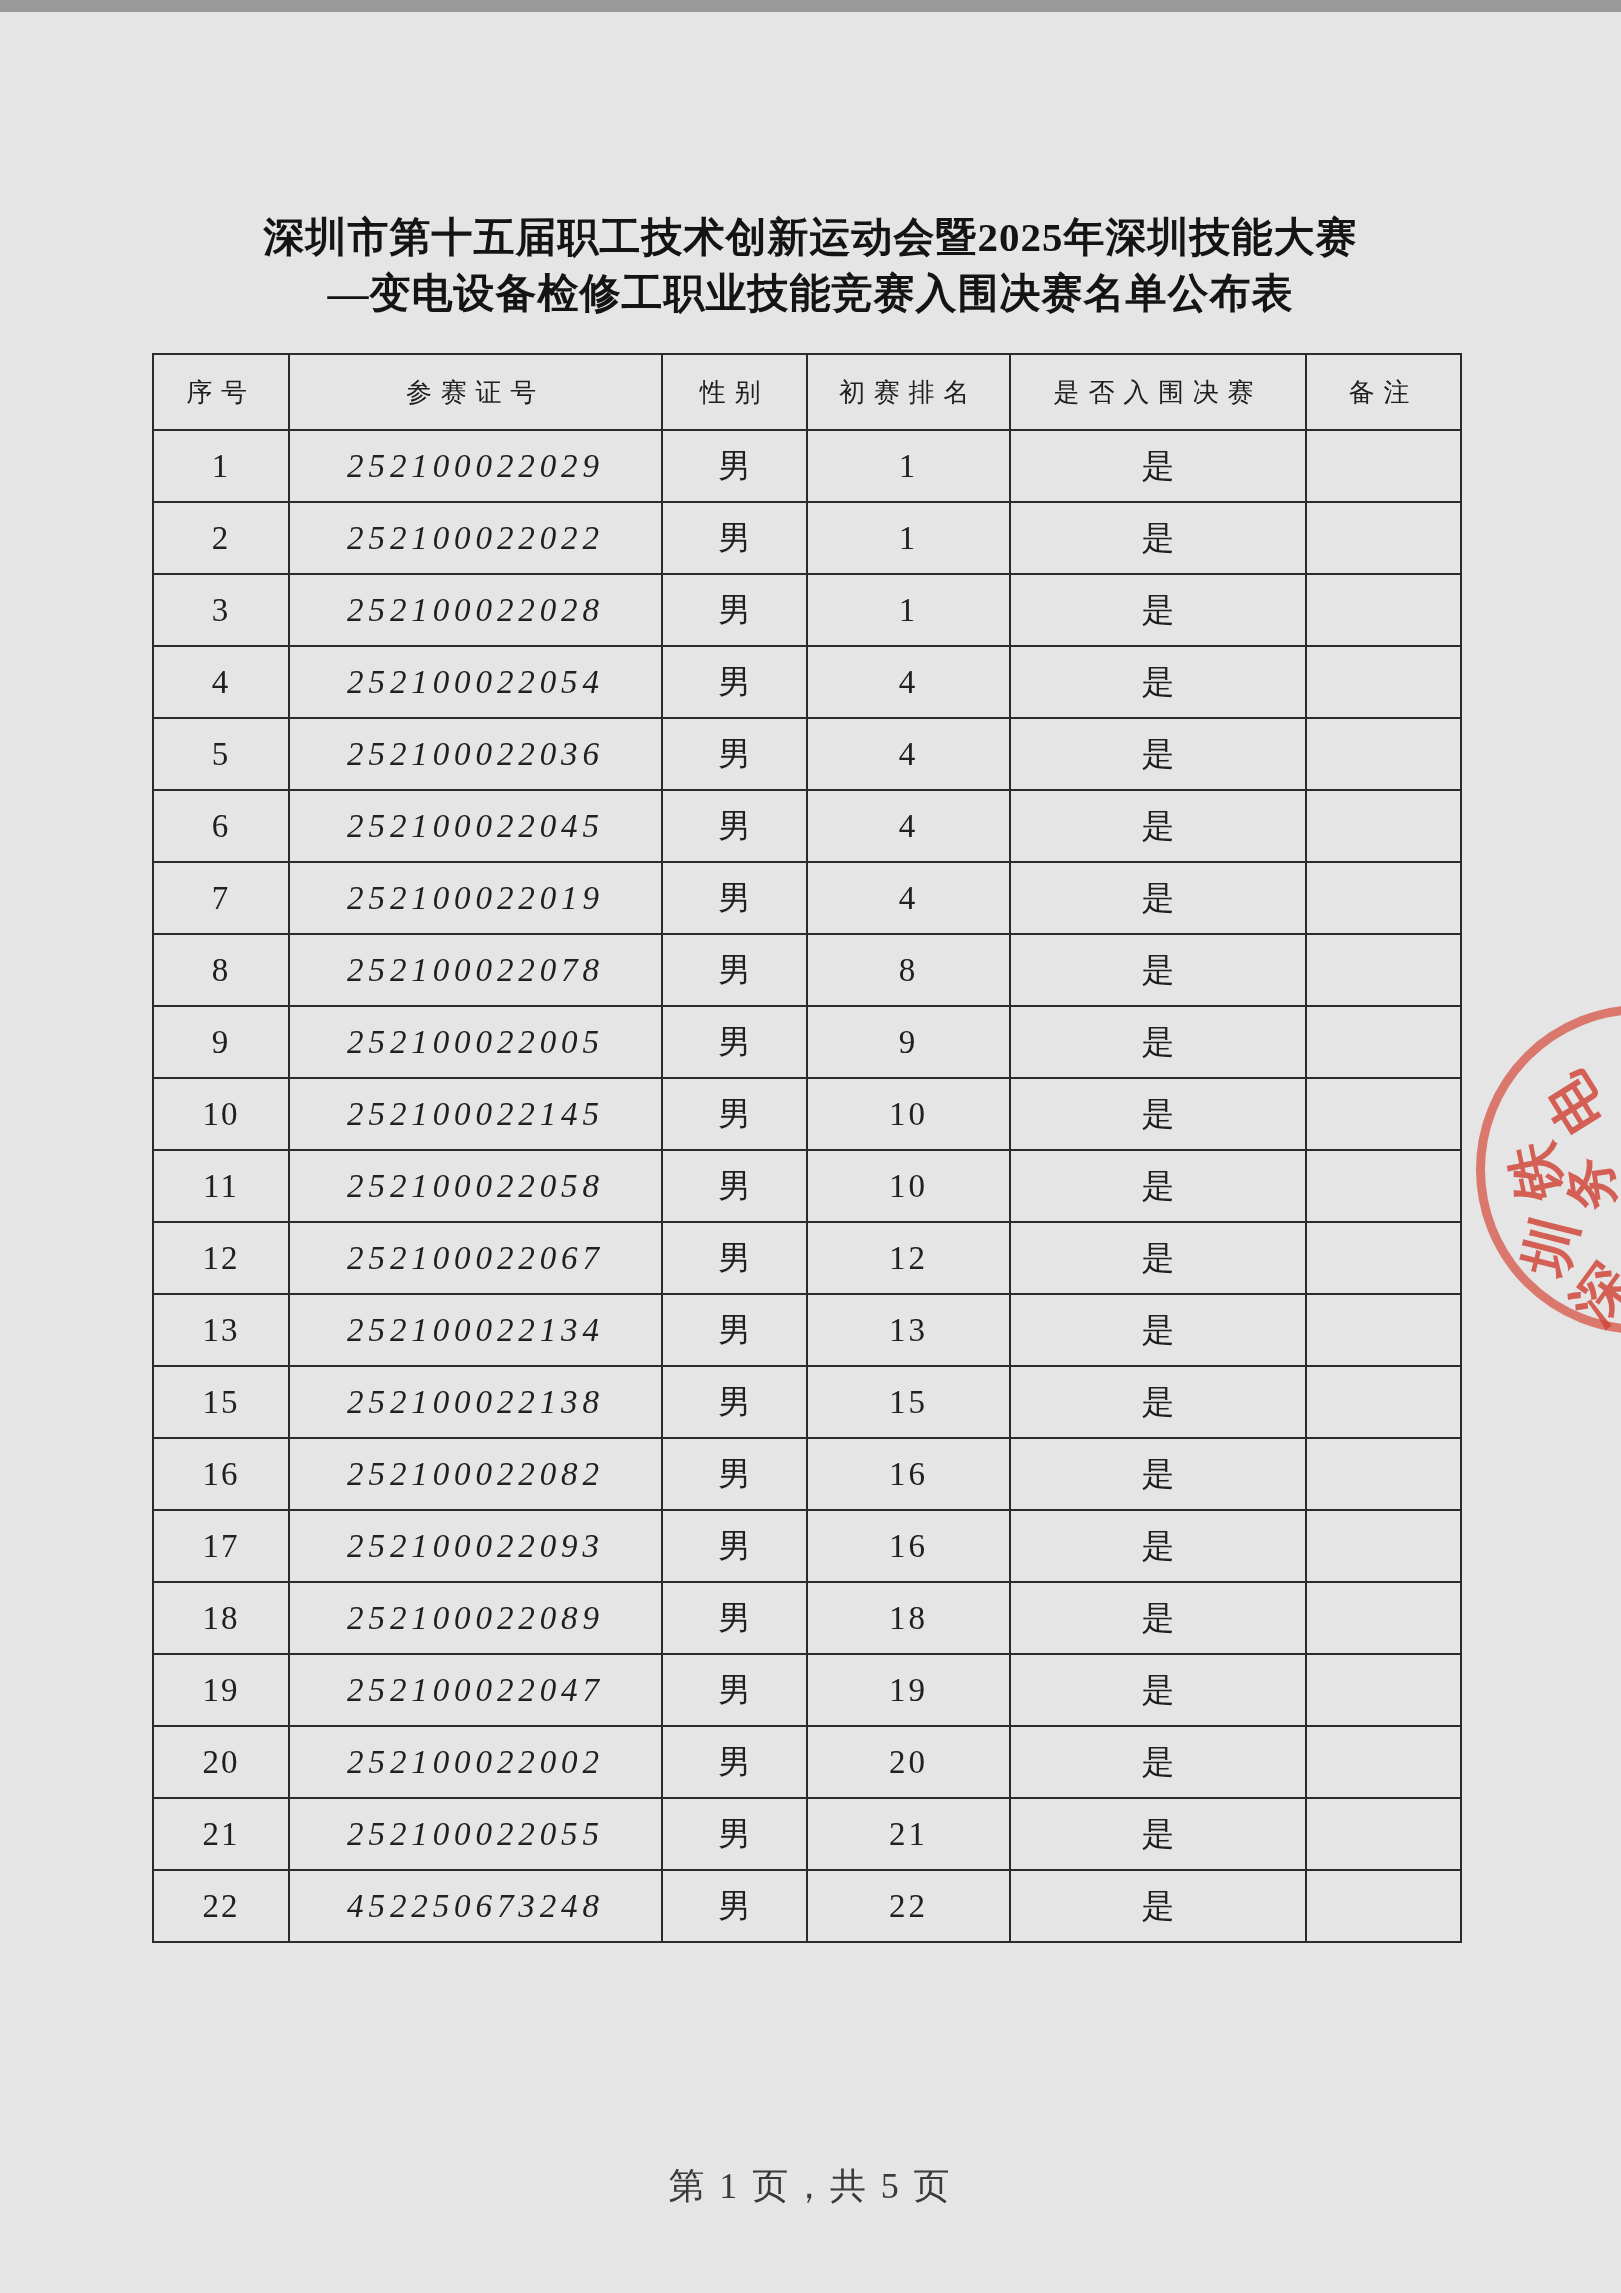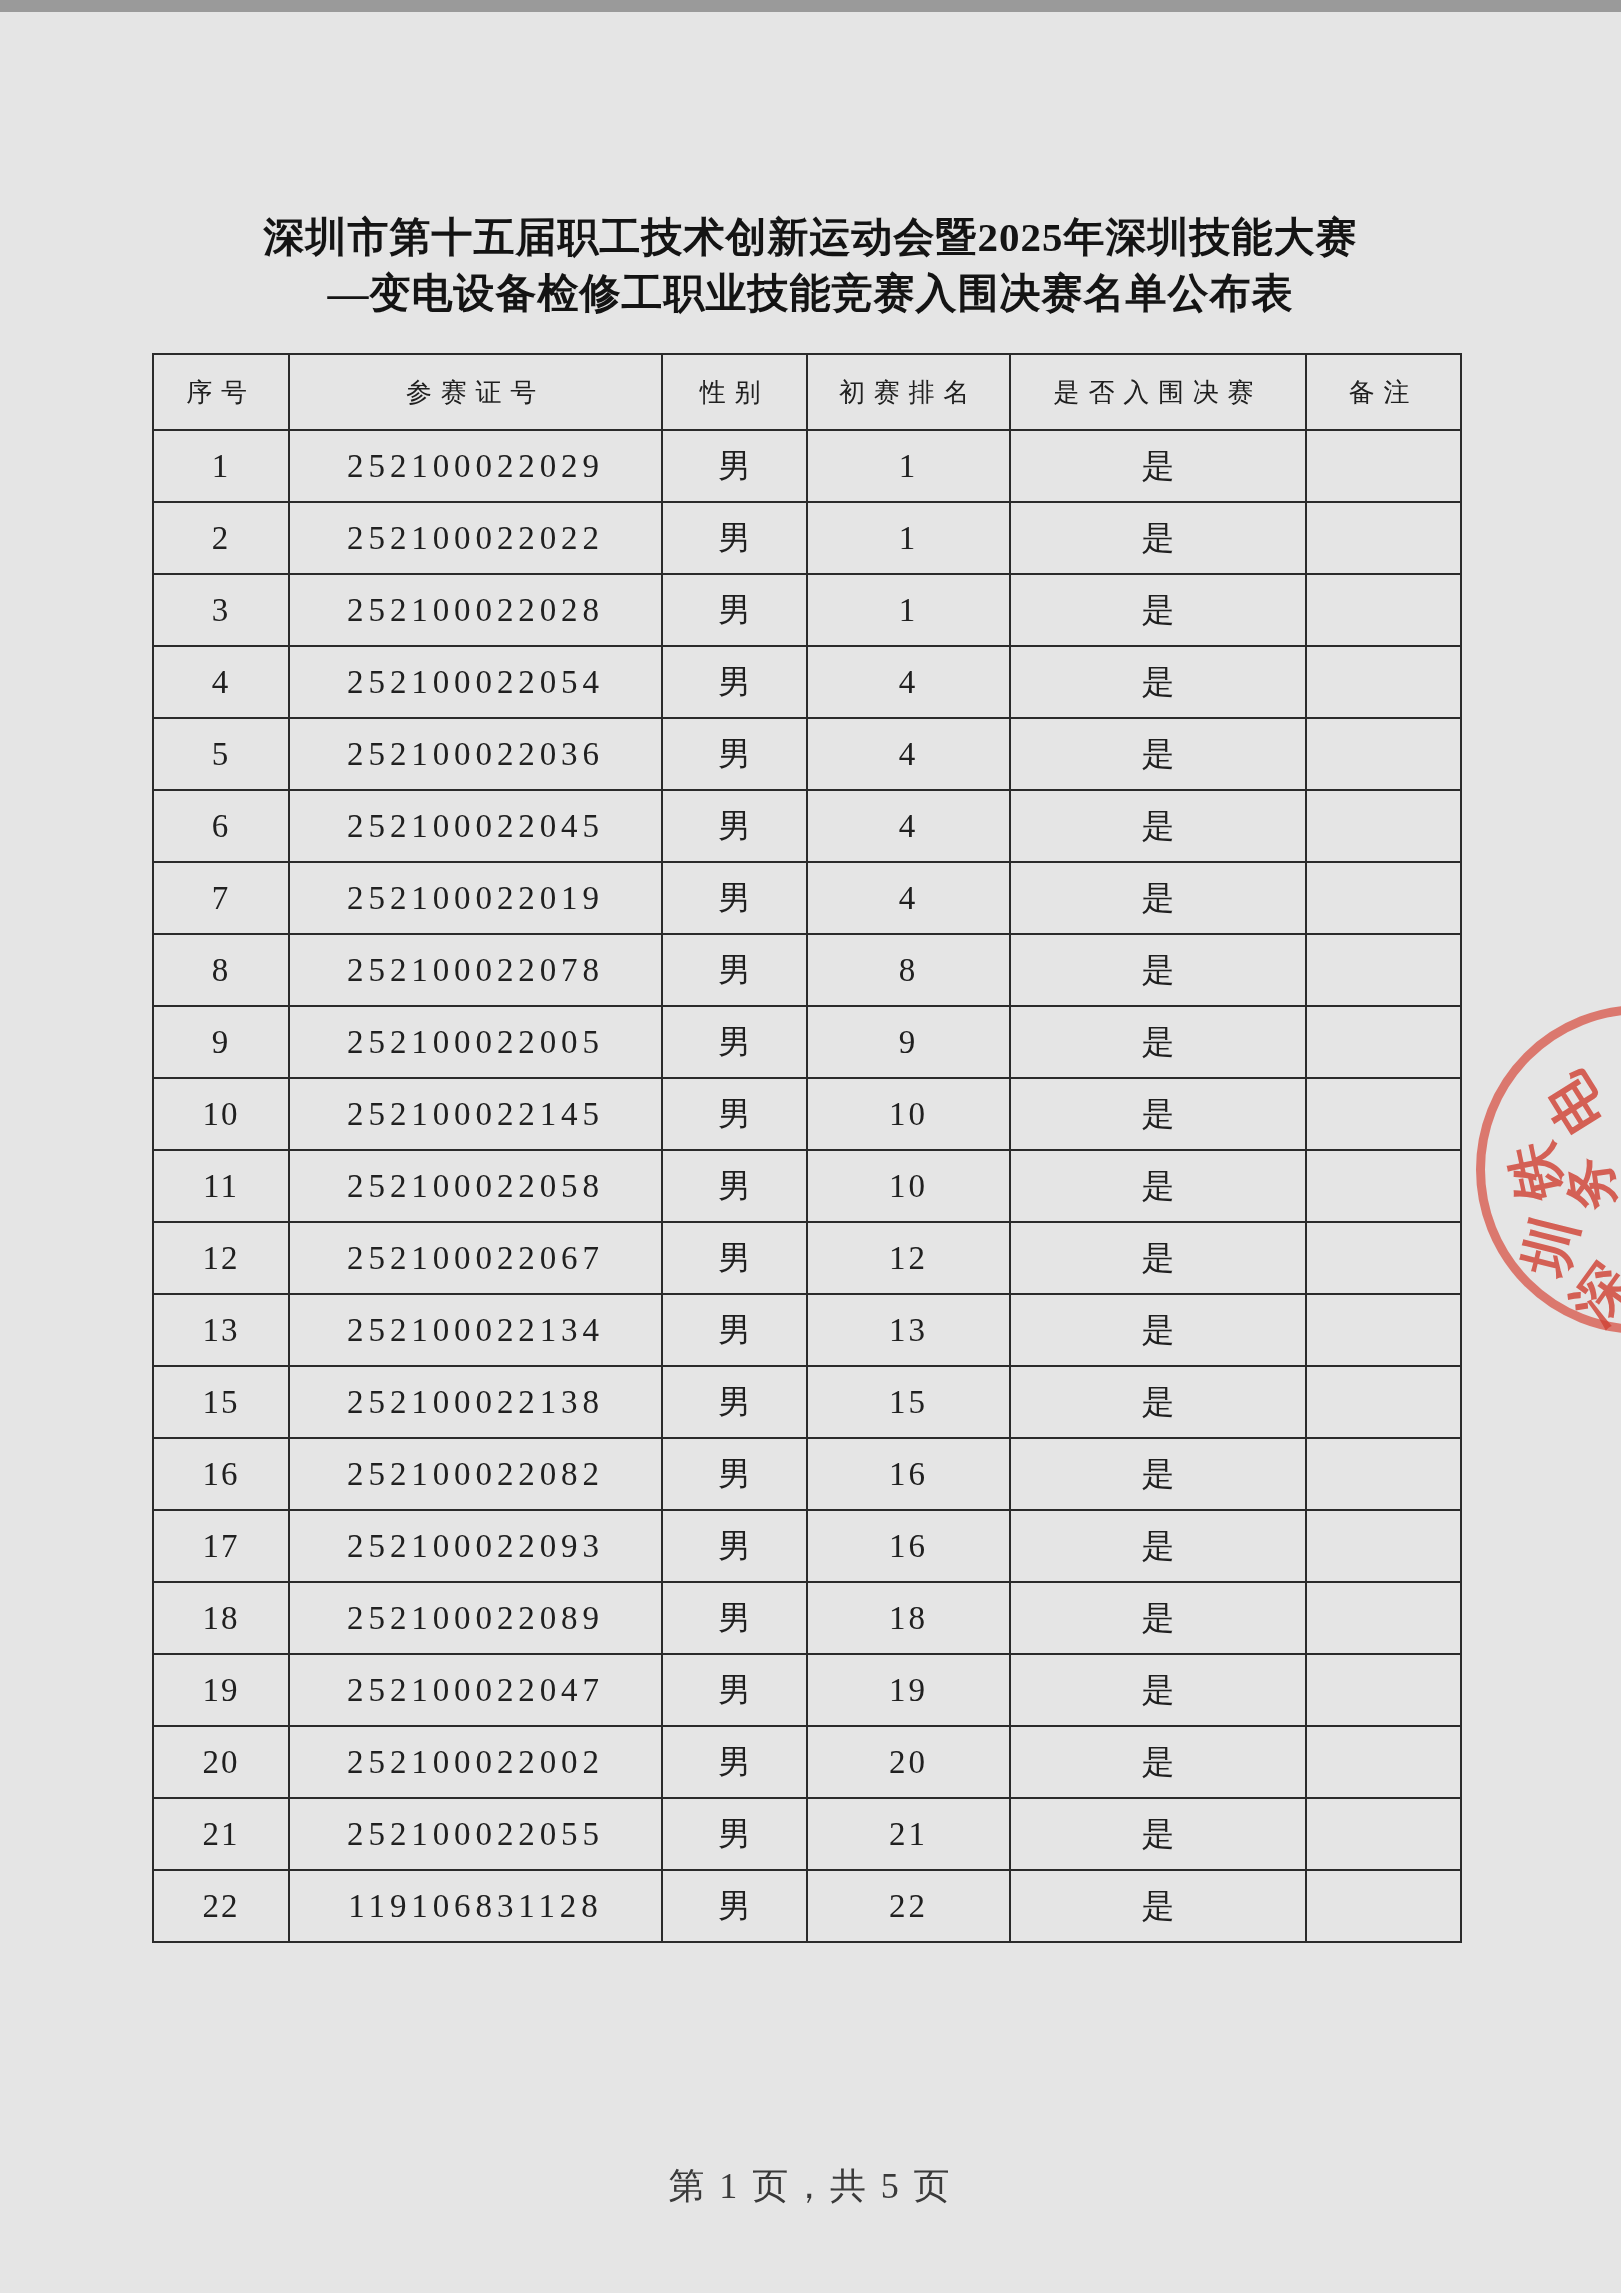--- a/index.html
+++ b/index.html
@@ -24,21 +24,21 @@
   }
   .doc-table th,.doc-table td{
     border:2.9px solid #2b2b2b;
     text-align:center;vertical-align:middle;
     padding:0;overflow:hidden;white-space:nowrap;
     font-weight:normal;color:#202020;
   }
   .doc-table thead th{height:74px;font-size:26px;letter-spacing:8.8px;}
   .doc-table tbody td{height:70px;font-size:33px;}
   .c-no{font-size:32px;letter-spacing:2px;}
-  .c-id{font-size:37px;letter-spacing:4.9px;}
+  .c-id{font-size:37px;letter-spacing:4.9px;font-style:italic;}
   .c-gender{font-size:34px;}
   .c-rank{font-size:32px;letter-spacing:2.9px;}
   .c-qualified{font-size:34px;}
   .footer{
     position:absolute;top:2150px;left:0;width:100%;
     text-align:center;font-size:36px;letter-spacing:2.9px;color:#3a3a3a;
   }
   .seal{
     position:absolute;left:1476px;top:993px;
     width:329px;height:329px;
@@ -243,21 +243,21 @@
         <tr>
       <td class="c-no">21</td>
       <td class="c-id">252100022055</td>
       <td class="c-gender">男</td>
       <td class="c-rank">21</td>
       <td class="c-qualified">是</td>
       <td class="c-remark"></td>
     </tr>
         <tr>
       <td class="c-no">22</td>
-      <td class="c-id">119106831128</td>
+      <td class="c-id">452250673248</td>
       <td class="c-gender">男</td>
       <td class="c-rank">22</td>
       <td class="c-qualified">是</td>
       <td class="c-remark"></td>
     </tr>
       </tbody>
   </table>
 
   <div class="seal">
     <span class="seal-char s0">电</span>

